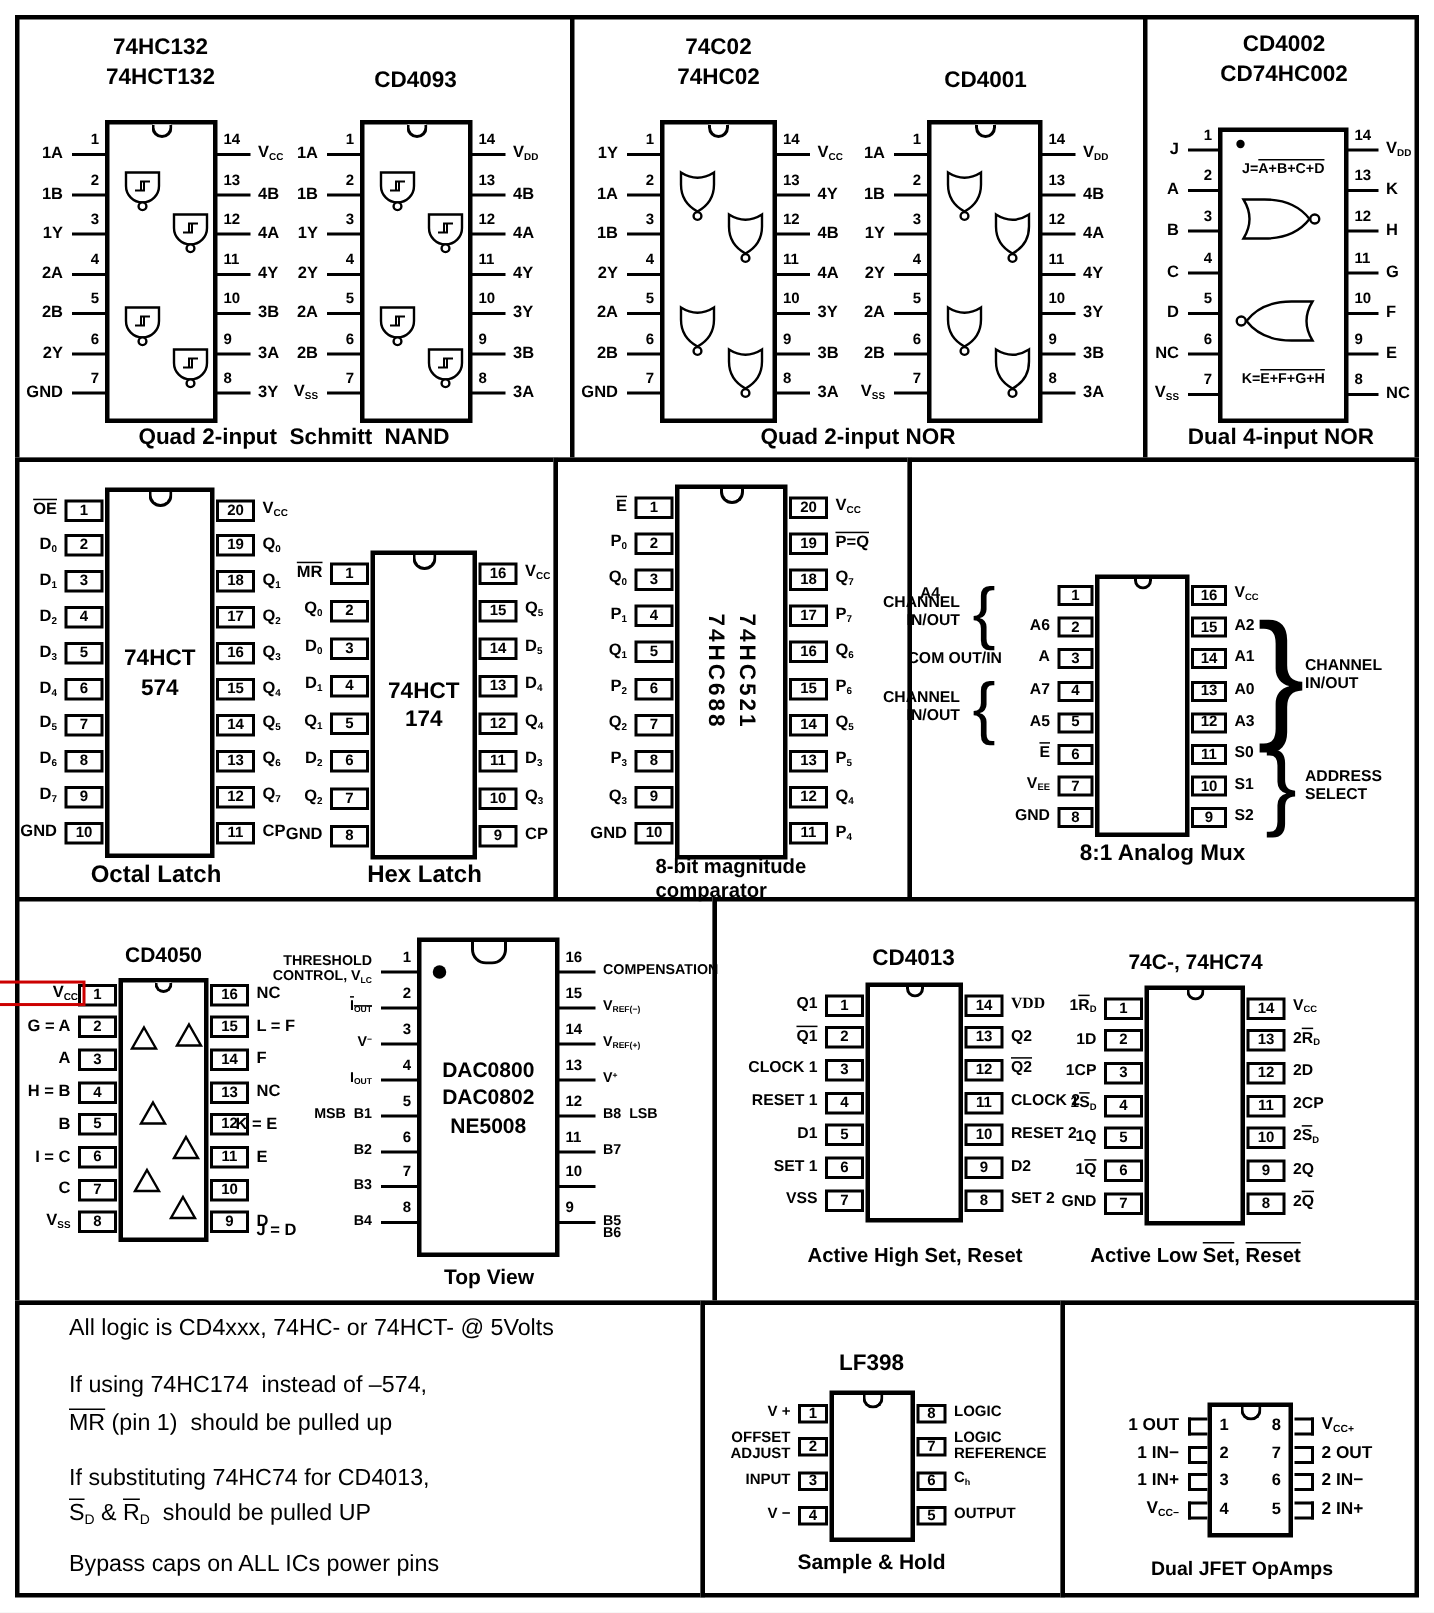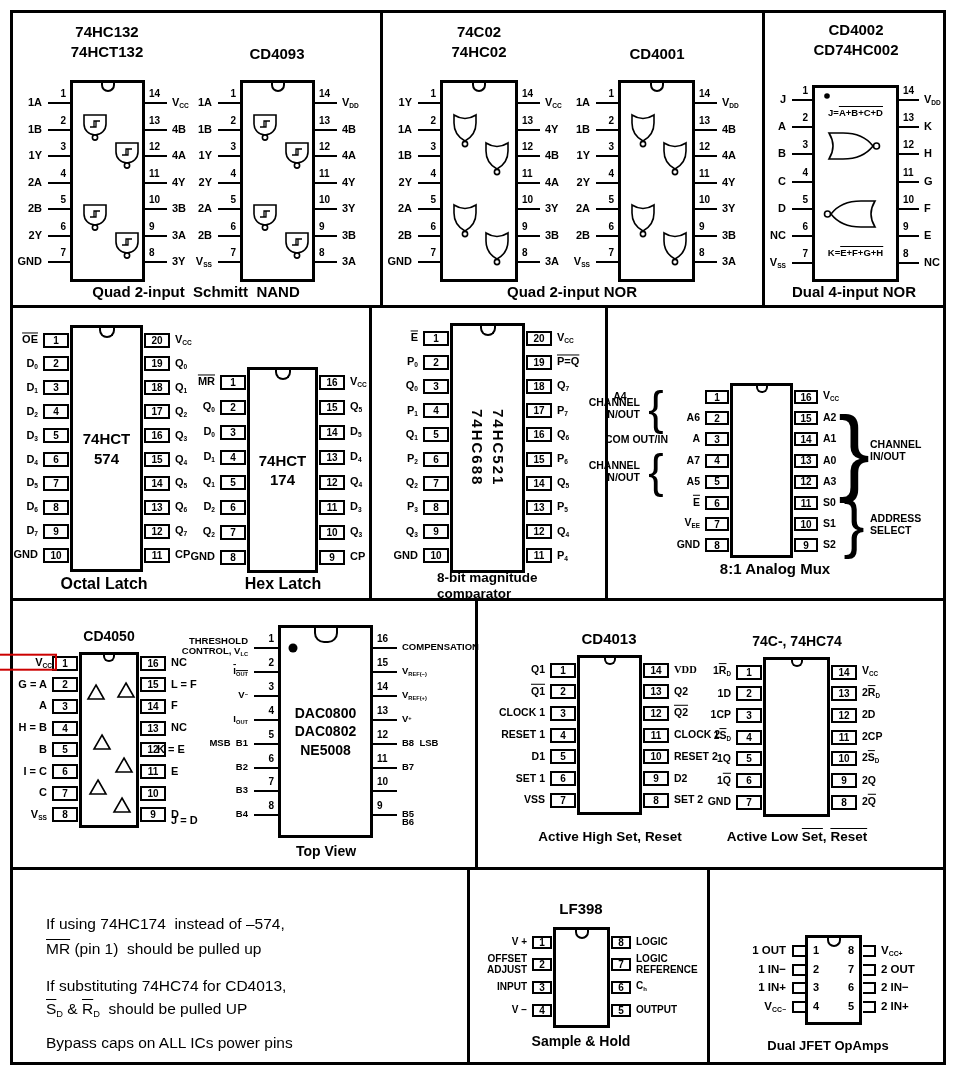--- a/index.html
+++ b/index.html
@@ -703,18 +703,19 @@
     <div class="pn" style="left: 836px; top: 963.7px; width: 18px; font-size: 11px; text-align: right;">7</div>
     <div class="stub" style="left: 863px; top: 963.7px; width: 13px; height: 12px; border-top: 2px solid rgb(0, 0, 0); border-right: 2px solid rgb(0, 0, 0); border-bottom: 2px solid rgb(0, 0, 0); border-left: none; border-image: initial;"></div>
     <div class="pl" style="top: 969.7px; transform: translateY(-54%); font-size: 11.5px; left: 881px;">2 OUT</div>
     <div class="pn" style="left: 836px; top: 982.4px; width: 18px; font-size: 11px; text-align: right;">6</div>
     <div class="stub" style="left: 863px; top: 982.4px; width: 13px; height: 12px; border-top: 2px solid rgb(0, 0, 0); border-right: 2px solid rgb(0, 0, 0); border-bottom: 2px solid rgb(0, 0, 0); border-left: none; border-image: initial;"></div>
     <div class="pl" style="top: 988.4px; transform: translateY(-54%); font-size: 11.5px; left: 881px;">2 IN−</div>
     <div class="pn" style="left: 836px; top: 1001.1px; width: 18px; font-size: 11px; text-align: right;">5</div>
     <div class="stub" style="left: 863px; top: 1001.1px; width: 13px; height: 12px; border-top: 2px solid rgb(0, 0, 0); border-right: 2px solid rgb(0, 0, 0); border-bottom: 2px solid rgb(0, 0, 0); border-left: none; border-image: initial;"></div>
     <div class="pl" style="top: 1007.1px; transform: translateY(-54%); font-size: 11.5px; left: 881px;">2 IN+</div>
     <div class="cap" style="top: 1039px; font-size: 13px; left: 828px; transform: translateX(-50%); text-align: center;">Dual JFET OpAmps</div>
+    <div class="note" style="left: 46px; top: 877px;">All logic is CD4xxx, 74HC- or 74HCT- @ 5Volts</div>
     <div class="note" style="left: 46px; top: 915px;">If using 74HC174&nbsp; instead of –574,</div>
     <div class="note" style="left: 46px; top: 940px;"><span class="ov">MR</span> (pin 1)&nbsp; should be pulled up</div>
     <div class="note" style="left: 46px; top: 977px;">If substituting 74HC74 for CD4013,</div>
     <div class="note" style="left: 46px; top: 1000px;"><span class="ov">S</span><sub>D</sub> &amp; <span class="ov">R</span><sub>D</sub>&nbsp; should be pulled UP</div>
     <div class="note" style="left: 46px; top: 1034px;">Bypass caps on ALL ICs power pins</div>
   </div>
 
 </body></html>

